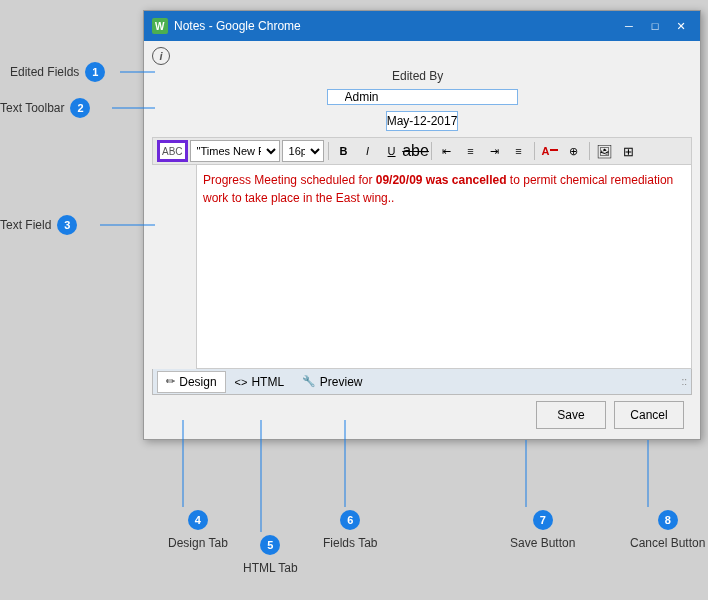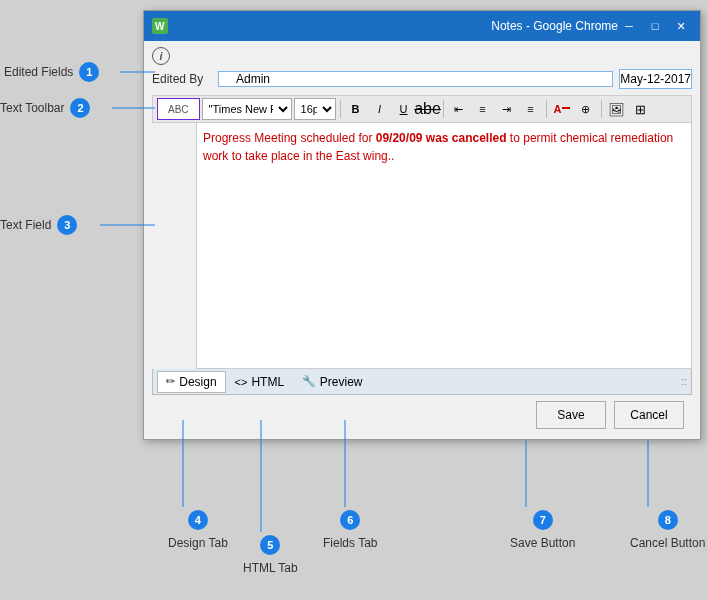--- a/index.html
+++ b/index.html
@@ -62,21 +62,20 @@
     .titlebar-icon {
       width: 16px;
       height: 16px;
       margin-right: 6px;
       display: flex;
       align-items: center;
       justify-content: center;
     }
     .titlebar-title {
       flex: 1;
-      text-align: right;
     }
     .titlebar-controls {
       display: flex;
       gap: 4px;
     }
     .titlebar-btn {
       width: 22px;
       height: 18px;
       display: flex;
       align-items: center;
@@ -113,20 +112,21 @@
       font-style: italic;
       font-weight: bold;
     }
 
     
     .edited-by-row {
       display: flex;
       align-items: center;
       margin-bottom: 6px;
       gap: 6px;
+      flex-direction: column;
     }
     .edited-by-label {
       font-size: 12px;
       color: #333;
       white-space: nowrap;
       min-width: 60px;
     }
     .edited-by-input {
       flex: 1;
       height: 16px;
@@ -196,22 +196,22 @@
       width: 42px;
       font-size: 11px;
       height: 22px;
       border: 1px solid #aaa;
       padding: 0 2px;
       background: white;
     }
     .abc-label {
       font-size: 10px;
       color: #555;
-      border: 1px solid #6d28d9;
-      padding: 0 10px;
+      border: 3px solid #6d28d9;
+      padding: 0 2px;
       height: 22px;
       display: flex;
       align-items: center;
       background: white;
     }
 
     
     .text-editor {
       flex: 1;
       background: white;
@@ -368,21 +368,21 @@
       <div class="resize-handle">::</div>
     </div>
 
     <div class="action-row">
       <button class="action-btn">Save</button>
       <button class="action-btn">Cancel</button>
     </div>
   </div>
 </div>
 
-<div class="annotation" style="left:4px;top:62px;">
+<div class="annotation" style="left:10px;top:62px;">
   <span>Edited Fields</span>
   <div class="annotation-badge">1</div>
 </div>
 
 <div class="annotation" style="left:0;top:98px;">
   <span>Text Toolbar</span>
   <div class="annotation-badge">2</div>
 </div>
 
 <div class="annotation" style="left:0;top:215px;">

